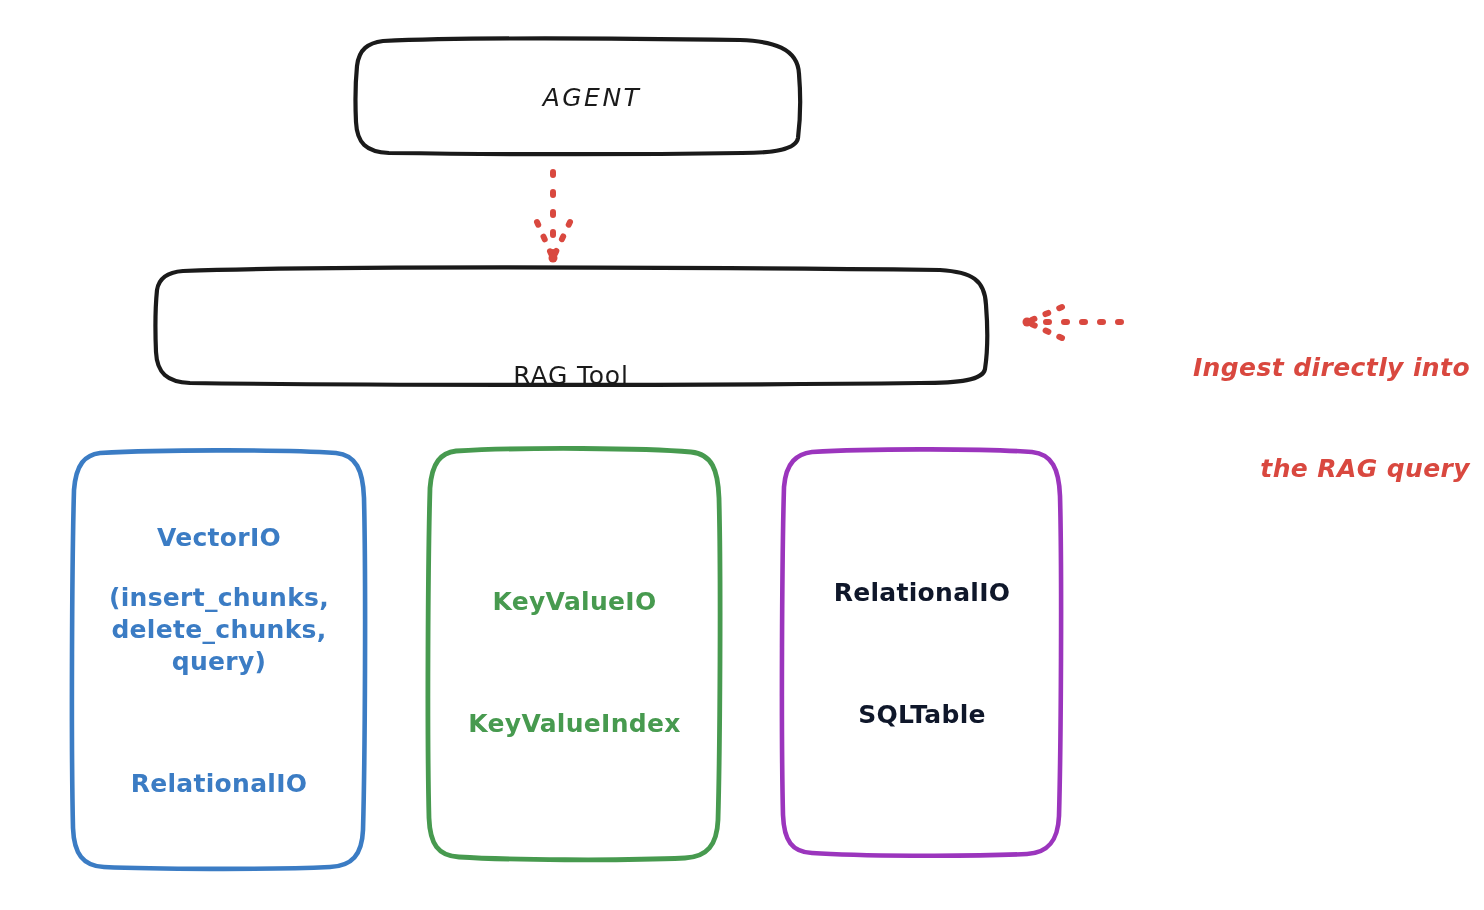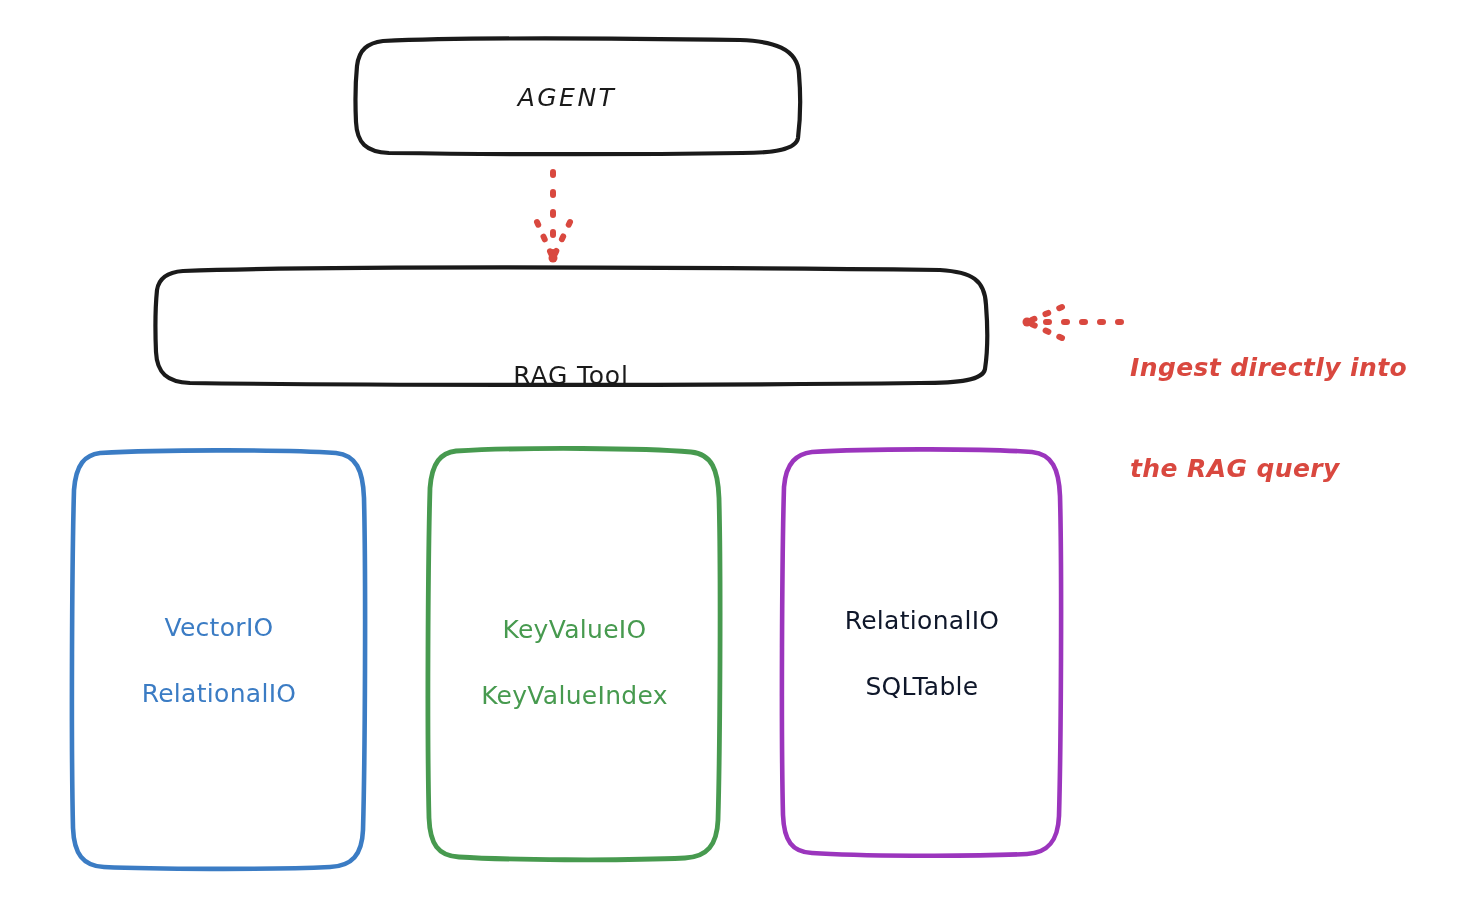--- a/index.html
+++ b/index.html
@@ -57,39 +57,40 @@
   .mid-box-label {
     font-size: 25px;
     color: #1a1a1a;
     letter-spacing: 0.8px;
     font-weight: 500;
     margin-top: 48px;
   }
 
   .card-label {
     font-size: 25px;
-    font-weight: 400;
+    font-weight: 700;
     letter-spacing: 0.3px;
+    gap: 28px;
   }
   .card-label .sig { display: block; }
   .card-label .gap { display: block; height: 34px; }
   .card-label .index { display: block; }
 
   .c-blue   { color: #3b7cc4; }
   .c-green  { color: #479a4f; margin-top: 8px; }
   .c-purple { color: #0f172a; }
   .c-red    { color: #d9483f; }
 
   .annotation {
     position: absolute;
     font-size: 25px;
     font-weight: 600;
     letter-spacing: 0.4px;
     line-height: 1.35;
-    text-align: left;
+    text-align: right;
     font-style: italic;
     white-space: pre;
   }
 </style>
 </head>
 <body>
 
 <div id="canvas">
 
   <svg class="svg-layer" viewBox="0 0 1484 910">
@@ -164,26 +165,29 @@
                C 1052 454, 1059 469, 1060 496
                C 1062 570, 1061 745, 1059 816
                C 1058 841, 1048 853, 1027 854
                C 965 857, 855 856, 812 853
                C 792 852, 784 841, 783 815
                C 781 736, 782 556, 784 487
                C 786 462, 797 454, 812 452 Z" fill="#ffffff" stroke="#9b35bd" stroke-width="4.6" stroke-linecap="round" stroke-linejoin="round"></path>
     </g>
   </svg>
 
-  <div class="node-label top-box-label" style="left:345px; top:41px; width:444px; height:113px;">AGENT</div>
+  <div class="node-label top-box-label" style="left:370px; top:41px; width:444px; height:113px;">AGENT</div>
 
   <div class="node-label mid-box-label" style="left:156px; top:271px; width:830px; height:113px;">RAG Tool</div>
 
   <div class="node-label card-label c-blue" style="left:73px; top:453px; width:292px; height:415px;">
     <span class="sig">VectorIO</span>
+    <span class="sig">(insert_chunks,
+delete_chunks,
+query)</span>
     <span class="gap"></span>
     <span class="index">RelationalIO</span>
   </div>
 
   <div class="node-label card-label c-green" style="left:429px; top:451px; width:291px; height:407px;">
     <span class="sig">KeyValueIO</span>
     <span class="gap"></span>
     <span class="index">KeyValueIndex</span>
   </div>
 

